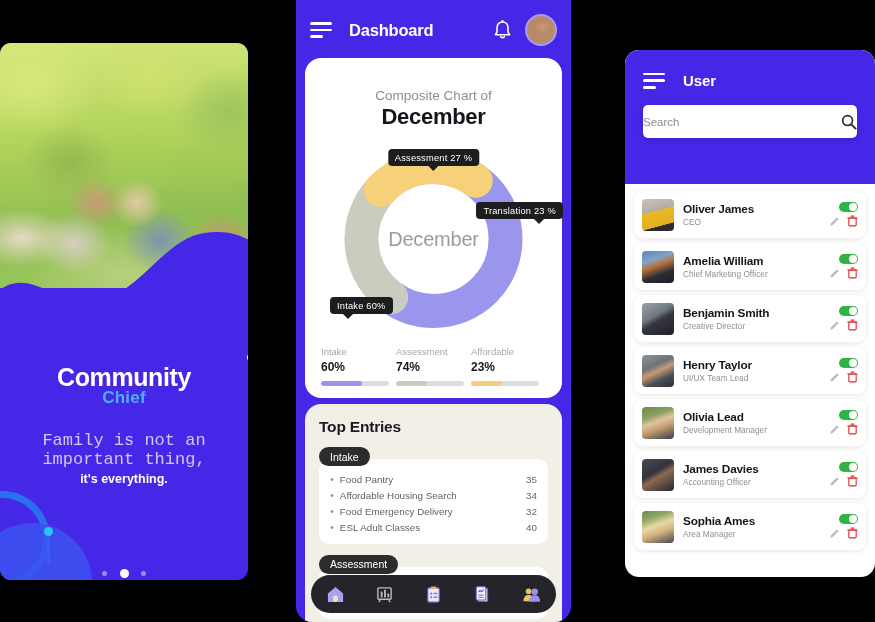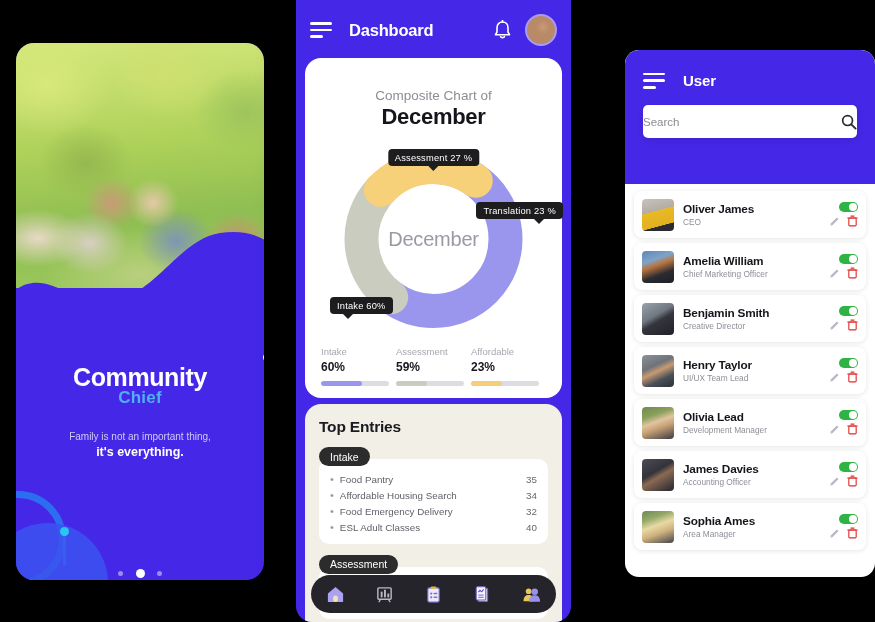--- a/index.html
+++ b/index.html
@@ -6,22 +6,22 @@
   html, body {
     width: 875px; height: 622px;
     background: #000;
     font-family: "Liberation Sans", sans-serif;
     overflow: hidden;
   }
   .stage { position: relative; width: 875px; height: 622px; background:#000; }
 
   
   .splash {
-    position: absolute; left: 16px; top: 43px; width: 248px; height: 537px;
-    background: #4527e8; border-radius: 18px; overflow: hidden;
+    position: absolute; left: 0; top: 43px; width: 248px; height: 537px;
+    background: #4527e8; border-radius: 11px; overflow: hidden;
     box-shadow: 0 10px 34px rgba(0,0,0,.55);
   }
   .splash-photo {
     position: absolute; left: 0; top: 0; width: 248px; height: 245px;
     background:
       radial-gradient(ellipse 70px 40px at 22px 195px, #e8d9c6 0%, rgba(232,217,198,0) 72%),
       radial-gradient(ellipse 54px 44px at 74px 200px, #d8cfc2 0%, rgba(216,207,194,0) 70%),
       radial-gradient(ellipse 40px 36px at 96px 160px, #c89a76 0%, rgba(200,154,118,0) 72%),
       radial-gradient(ellipse 36px 34px at 137px 160px, #e4c9a6 0%, rgba(228,201,166,0) 72%),
       radial-gradient(ellipse 54px 46px at 160px 198px, #7e95b4 0%, rgba(126,149,180,0) 70%),
@@ -56,21 +56,21 @@
   .brand-main {
     font-size: 25px; font-weight: 700; color: #fff; letter-spacing: -.4px;
     display:inline-block; position:relative;
   }
   .brand-sub {
     font-size: 17px; font-weight: 700; color: #4fb0f5; letter-spacing: .2px;
     margin-top: -4px;
   }
   .brand-dot { position:absolute; right:-6px; top:-9px; width:7px;height:7px;border-radius:50%;background:#fff; }
   .tagline { position:absolute; left:0; top:388px; width:248px; text-align:center; }
-  .tagline-1 { font-size:10px; color:#cfc9f7; }
+  .tagline-1 { font-size:17px; color:#cfc9f7;font-family:Liberation Mono, monospace; }
   .tagline-2 { font-size:12.5px; color:#fff; font-weight:700; margin-top:3px; }
   .dots { position:absolute; left:0; top:521px; width:248px; text-align:center; }
   .dots span { display:inline-block; width:5px;height:5px;border-radius:50%;background:#9b8df0;margin:0 4px;vertical-align:middle;}
   .dots span.active { width:9px;height:9px;background:#fff; }
 
   
   .dash {
     position: absolute; left: 296px; top: 0; width: 275px; height: 622px;
     background: #4527e8; border-radius: 0 0 16px 16px; overflow: hidden;
     box-shadow: 0 10px 34px rgba(0,0,0,.55);
@@ -252,21 +252,21 @@
       <div class="stats">
         <div class="stat">
           <div class="stat-label">Intake</div>
           <div class="stat-val">60%</div>
           <div class="stat-bar">
               <i style="width:60%;background:#9a96ed"></i>
             </div>
         </div>
         <div class="stat">
           <div class="stat-label">Assessment</div>
-          <div class="stat-val">59%</div>
+          <div class="stat-val">74%</div>
           <div class="stat-bar">
               <i style="width:46%;background:#cbccc0"></i>
             </div>
         </div>
         <div class="stat">
           <div class="stat-label">Affordable</div>
           <div class="stat-val">23%</div>
           <div class="stat-bar">
               <i style="width:46%;background:#f4cf78"></i>
             </div>

